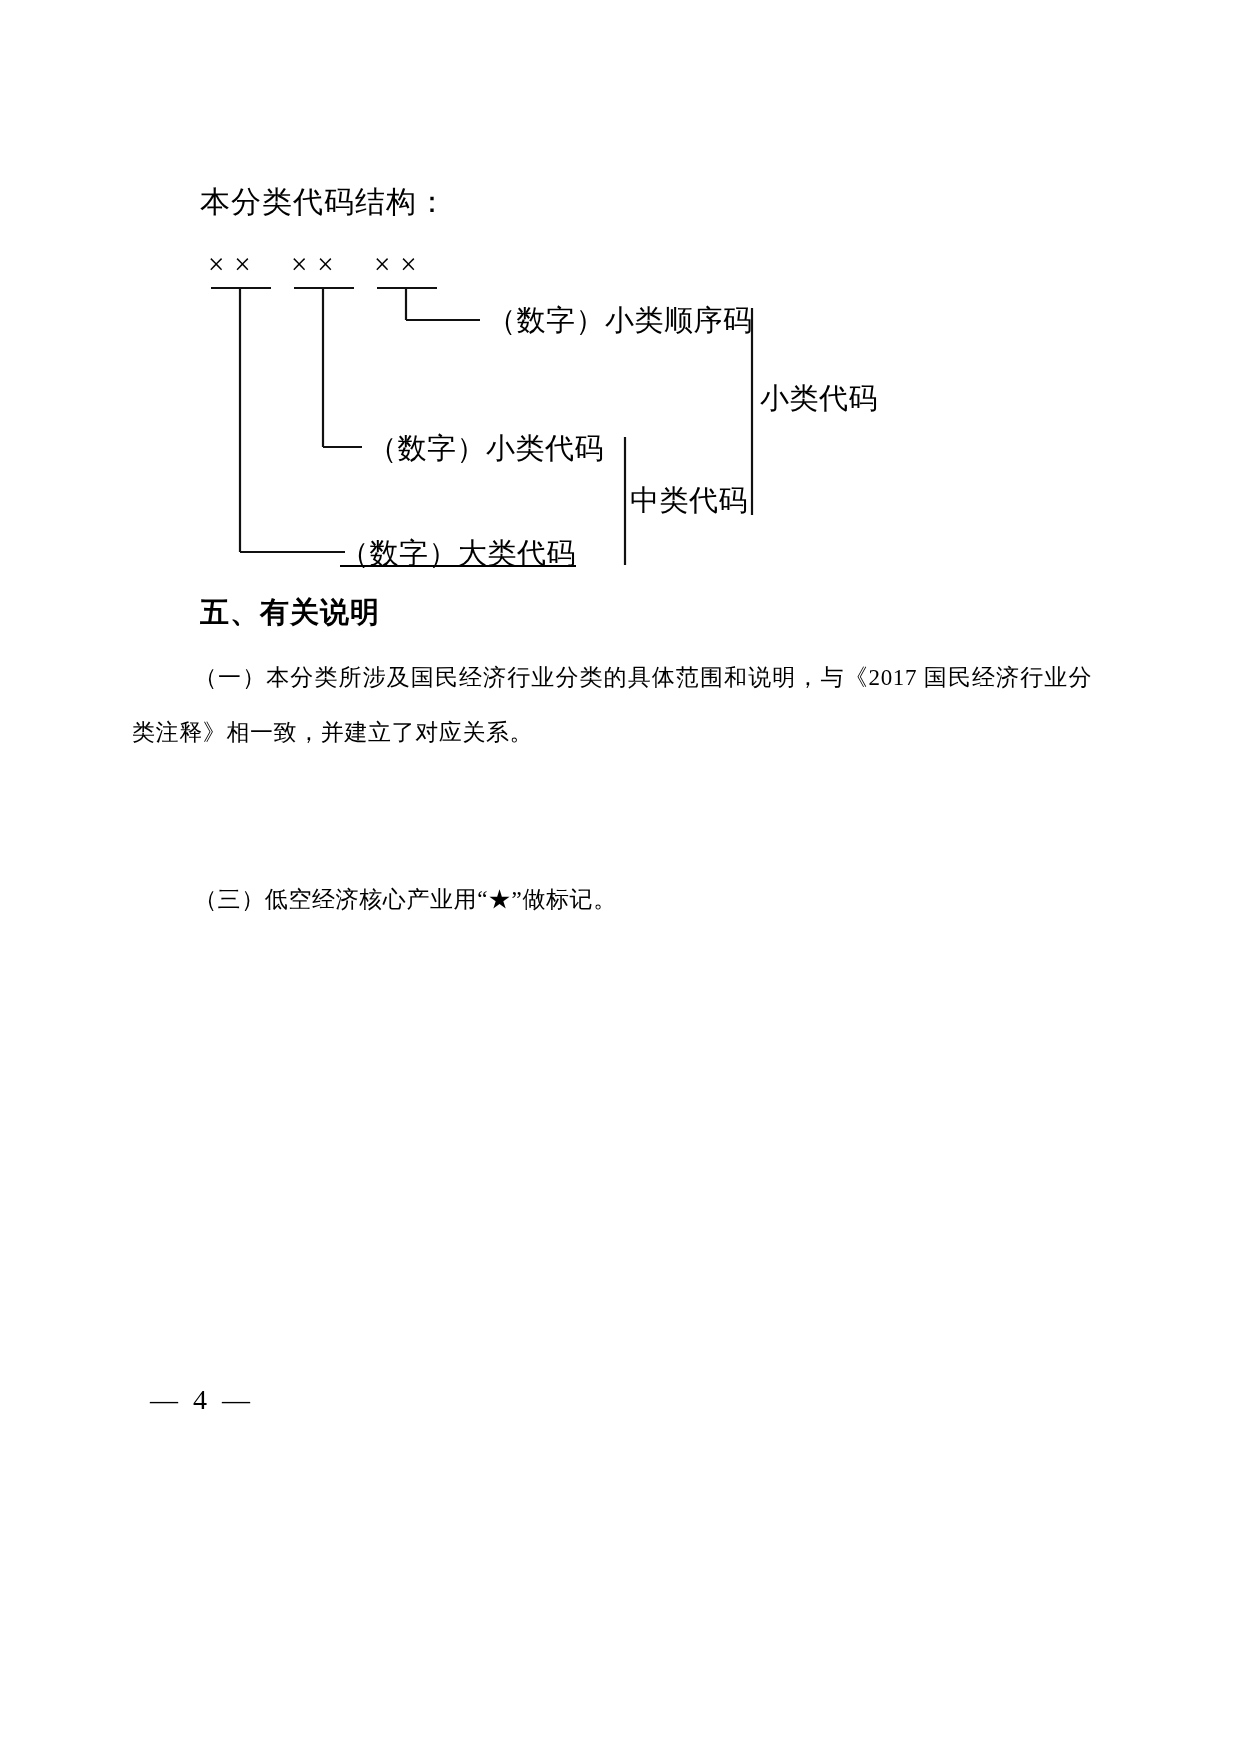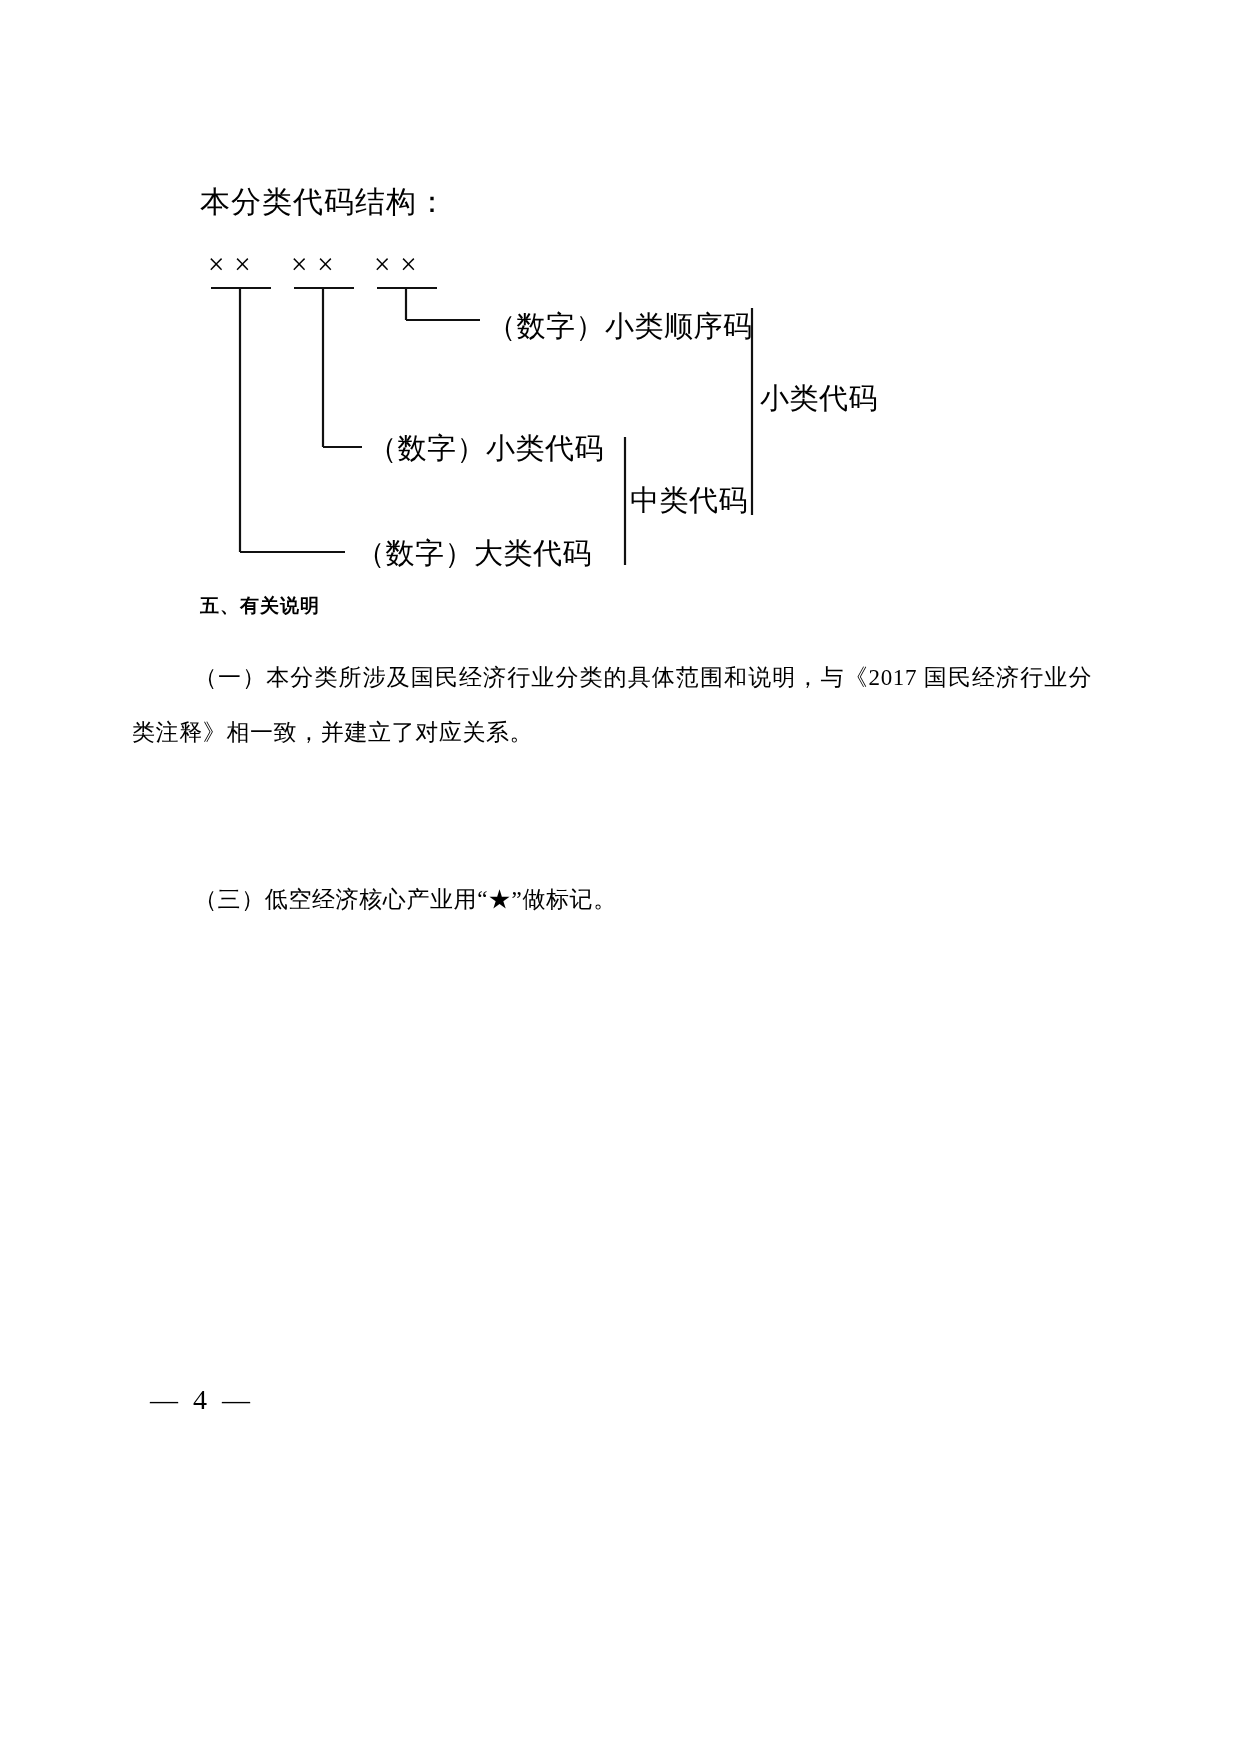--- a/index.html
+++ b/index.html
@@ -48,34 +48,34 @@
   .xx-1 { left: 208px; }
   .xx-2 { left: 291px; }
   .xx-3 { left: 374px; }
 
   .diag-label {
     position: absolute;
     font-size: 29px;
     white-space: nowrap;
     letter-spacing: 0.5px;
   }
-  .lbl-small-seq { left: 487px; top: 301px; margin-top: 6px; }
+  .lbl-small-seq { left: 487px; top: 301px; }
   .lbl-mid-seq   { left: 368px; top: 429px; }
-  .lbl-major     { left: 356px; top: 534px; }
+  .lbl-major     { left: 340px; top: 534px; text-decoration: underline; }
   .lbl-small-code{ left: 760px; top: 360px; margin-top: 19px; }
   .lbl-mid-code  { left: 630px; top: 481px; font-family: Liberation Serif, serif; }
 
   
   .section-heading {
     position: absolute;
     left: 200px;
     top: 593px;
     font-family: "DejaVu Sans", "Liberation Sans", sans-serif;
     font-weight: bold;
-    font-size: 19px;
+    font-size: 29px;
     letter-spacing: 1px;
     white-space: nowrap;
   }
 
   
   .para {
     position: absolute;
     left: 132px;
     width: 960px;
     font-size: 23px;

